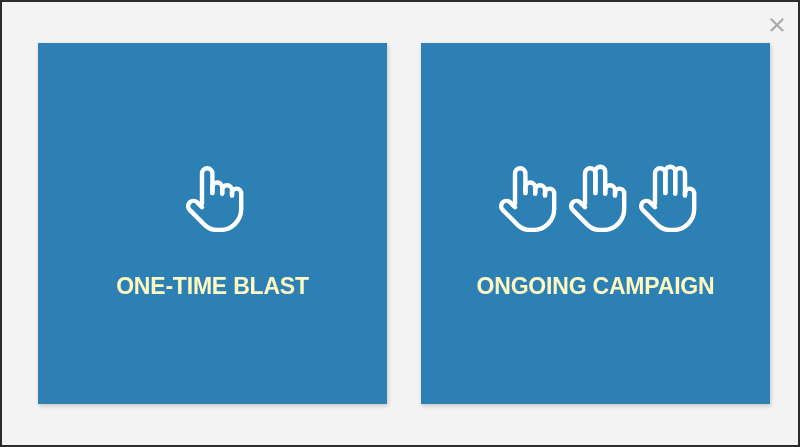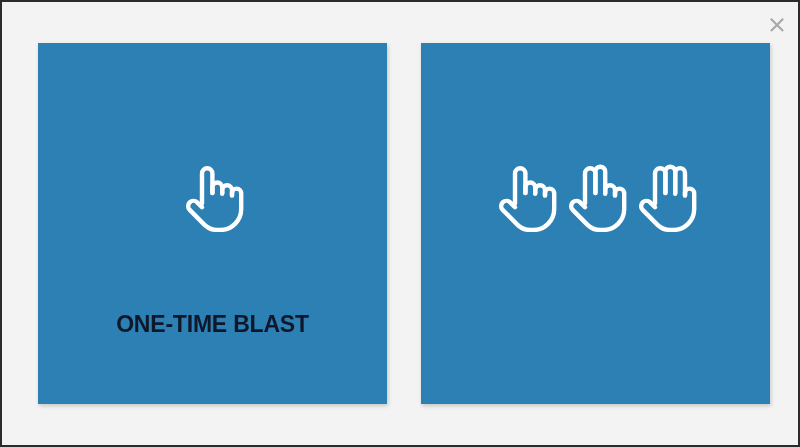--- a/index.html
+++ b/index.html
@@ -68,27 +68,26 @@
   }
   .card-icons svg {
     display: block;
   }
   .card-label {
     position: absolute;
     left: 0;
     right: 0;
     top: 228px;
     text-align: center;
-    color: #0f172a;
+    color: #fef9c3;
     font-size: 23px;
     font-weight: bold;
     letter-spacing: -0.2px;
     line-height: 30px;
     white-space: nowrap;
-    margin-top: 38px;
   }
 </style>
 </head>
 <body>
 
 <div class="screen">
 
   <div class="close-button">
     <span>
       <svg width="20" height="20" viewBox="0 0 20 20" aria-hidden="true">
@@ -141,16 +140,17 @@
           <svg width="62" height="70" viewBox="0 0 62 70" aria-hidden="true">
             <g fill="none" stroke="#ffffff" stroke-width="4.4" stroke-linecap="round" stroke-linejoin="round">
               <path d="M20.0 41.5 L20.0 11.5 a5.2 5.2 0 0 1 10.4 0 L30.4 31.0"></path>
               <path d="M30.4 31.0 L30.4 9.6 a4.9 4.9 0 0 1 9.8 0 L40.2 31.6"></path>
               <path d="M40.2 31.6 L40.2 11.0 a4.9 4.9 0 0 1 9.8 0 L50.0 33.4"></path>
               <path d="M50.0 33.4 L50.0 31.2 a4.6 4.6 0 0 1 9.2 0 L59.2 47.0 a21.0 21.0 0 0 1 -21.0 21.0 L35.4 68.0 a18.6 18.6 0 0 1 -13.1 -5.4 L7.7 47.9 a5.3 5.3 0 0 1 7.5 -7.5 L20.0 45.2"></path>
             </g>
           </svg>
         </span>
       </div>
+      <div class="card-label">ONGOING CAMPAIGN</div>
     </div>
 
   </div>
 </div>
 
 </body></html>

